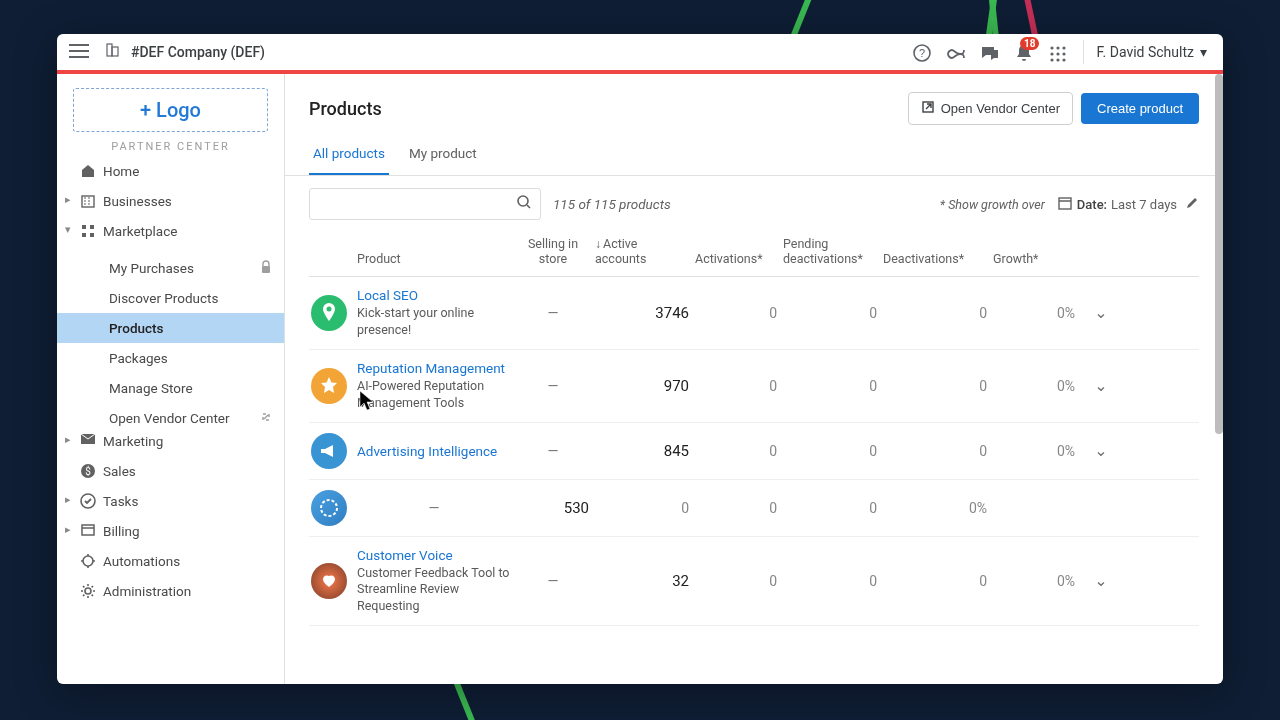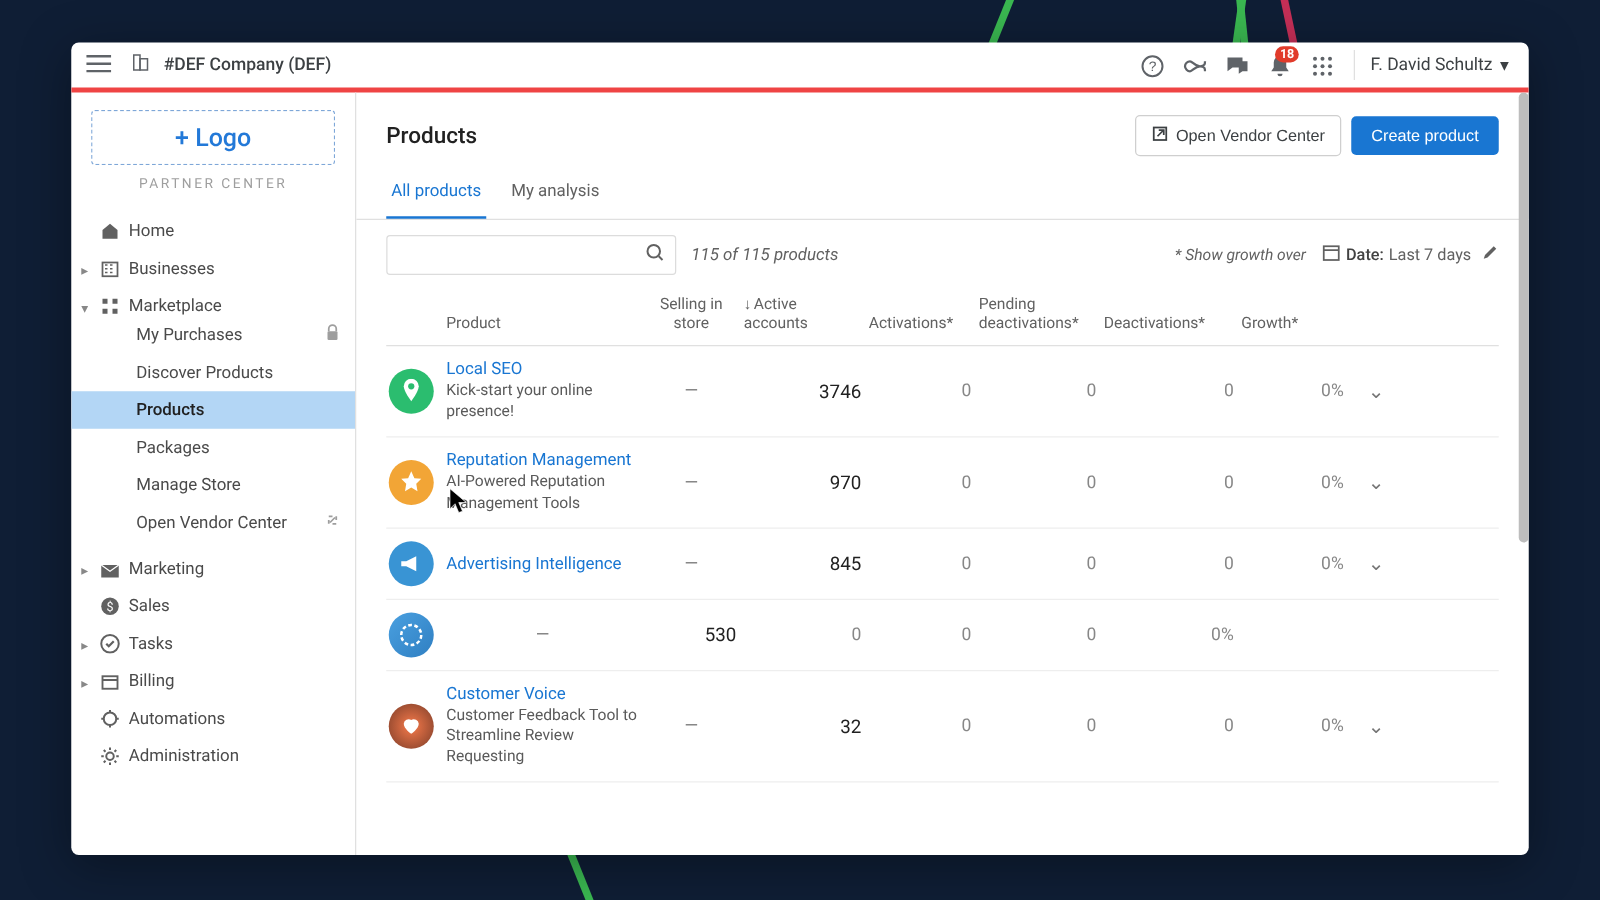--- a/index.html
+++ b/index.html
@@ -62,21 +62,21 @@
   display: flex; align-items: center; justify-content: center;
   color: #2379d8; font-size: 20px; font-weight: 500;
   cursor: pointer;
 }
 .partner-label {
   text-align: center; color: #9e9e9e; font-size: 11px; letter-spacing: 2px;
   margin-bottom: 10px;
 }
 .nav { list-style: none; }
 .nav-item {
-  height: 30px; display: flex; align-items: flex-end;
+  height: 30px; display: flex; align-items: flex-start;
   font-size: 13.5px; color: #4a4a4a; cursor: pointer;
   padding-left: 8px; position: relative;
 }
 .nav-item .chev {
   width: 12px; color: #888; font-size: 11px;
 }
 .nav-item.no-chev .chev { visibility: hidden; }
 .nav-item .nicon { width: 22px; color: #616161; display: inline-flex; justify-content: center; }
 .nav-item .nlabel { margin-left: 4px; flex: 1; }
 .nav-sub { height: 30px; display: flex; align-items: center; font-size: 13.5px; color: #4a4a4a; cursor: pointer; padding-left: 52px; padding-right: 12px; }
@@ -357,21 +357,21 @@
                 <rect x="2" y="2" width="10" height="10" fill="none" stroke="#3c4043" stroke-width="1.4"></rect>
                 <path d="M6 4h4v4M10 4l-5 5" stroke="#3c4043" stroke-width="1.4" fill="none"></path>
               </svg></span>
           <span>Open Vendor Center</span>
         </button>
         <button class="btn-primary">Create product</button>
       </div>
 
       <div class="tabs">
         <div class="tab active">All products</div>
-        <div class="tab">My analysis</div>
+        <div class="tab">My product</div>
       </div>
 
       <div class="filterbar">
         <div class="searchbox">
           <input type="text" style="">
           <span class="sicon"><svg width="16" height="16" viewBox="0 0 16 16">
                 <circle cx="7" cy="7" r="5" fill="none" stroke="#616161" stroke-width="1.6"></circle>
                 <path d="M11 11l3 3" stroke="#616161" stroke-width="1.6"></path>
               </svg></span>
         </div>

